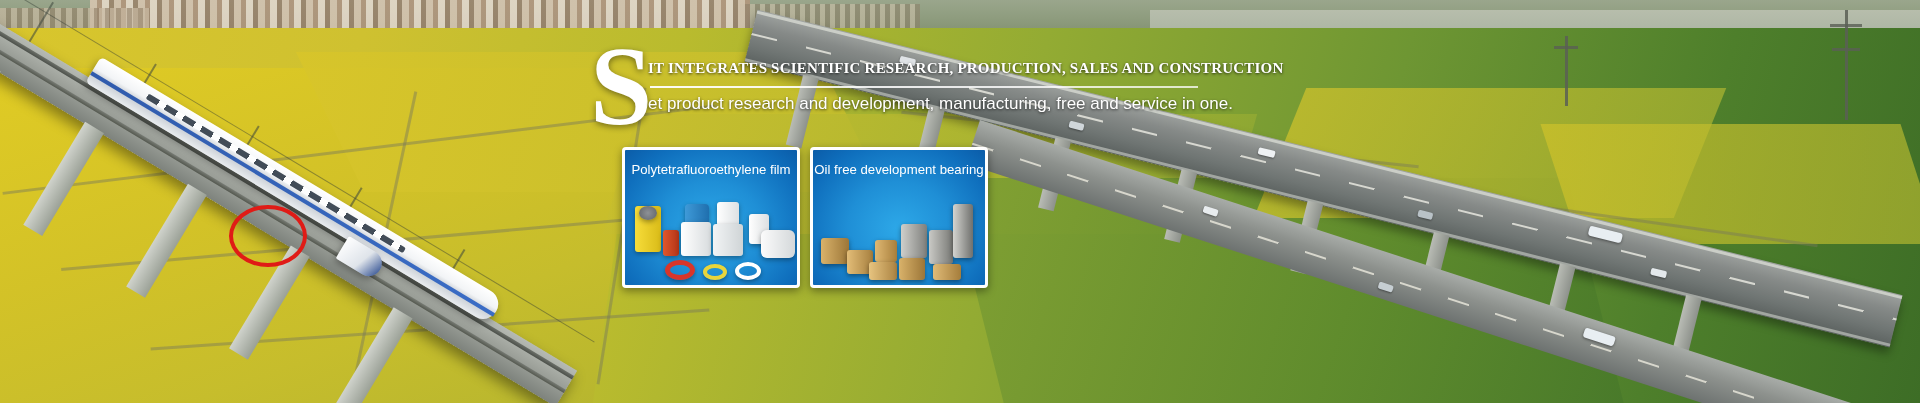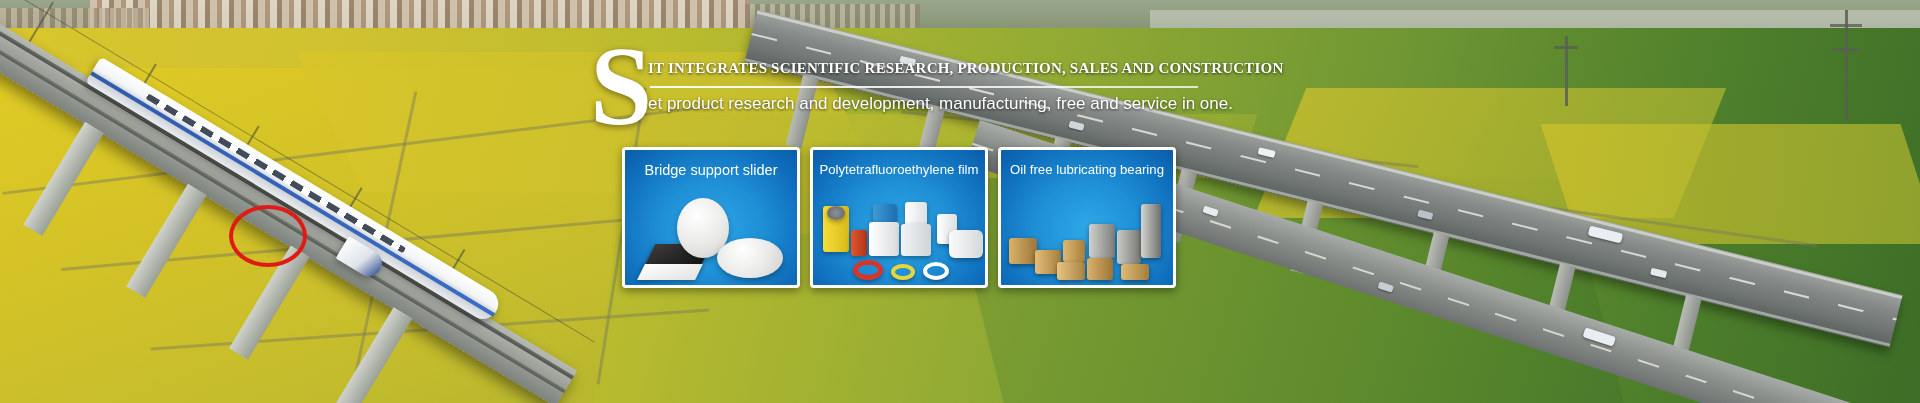--- a/index.html
+++ b/index.html
@@ -368,50 +368,41 @@
 
   <div class="headline-wrap">
     <div class="big-s">S</div>
     <div class="headline">IT INTEGRATES SCIENTIFIC RESEARCH, PRODUCTION, SALES AND CONSTRUCTION</div>
     <div class="rule"></div>
     <div class="subline">et product research and development, manufacturing, free and service in one.</div>
   </div>
 
   <div class="cards">
 
-    <div class="card c1">
-      <div class="card-title">Bridge support slider</div>
-      <div class="card-art">
-        <div class="plate" style="left:24px;top:54px;width:56px;height:26px;transform:skewX(-26deg);"></div>
-        <div class="sheet" style="left:16px;top:74px;width:58px;height:16px;transform:skewX(-26deg);"></div>
-        <div class="disc" style="left:52px;top:8px;width:52px;height:60px;"></div>
-        <div class="disc" style="left:92px;top:48px;width:66px;height:40px;"></div>
-      </div>
-    </div>
 
     <div class="card c2">
       <div class="card-title">Polytetrafluoroethylene film</div>
       <div class="card-art">
         <div class="roll" style="left:10px;top:16px;width:26px;height:46px;background:linear-gradient(90deg,#f7dd3a,#d9bb18);"></div>
         <div class="roll" style="left:14px;top:16px;width:18px;height:14px;border-radius:50%;background:radial-gradient(circle,#8d9196,#5f6368);"></div>
         <div class="roll" style="left:38px;top:40px;width:16px;height:26px;background:linear-gradient(90deg,#e0572c,#b23417);"></div>
         <div class="roll" style="left:60px;top:14px;width:24px;height:22px;background:linear-gradient(90deg,#3f9ad8,#1f6fae);border-radius:4px;"></div>
         <div class="roll" style="left:56px;top:32px;width:30px;height:34px;background:linear-gradient(90deg,#ffffff,#d8dcde);"></div>
         <div class="roll" style="left:92px;top:12px;width:22px;height:24px;background:linear-gradient(90deg,#ffffff,#dde1e3);"></div>
         <div class="roll" style="left:88px;top:34px;width:30px;height:32px;background:linear-gradient(90deg,#f2f4f5,#cfd4d6);"></div>
         <div class="roll" style="left:124px;top:24px;width:20px;height:30px;background:linear-gradient(90deg,#ffffff,#dcdfe1);"></div>
         <div class="roll" style="left:136px;top:40px;width:34px;height:28px;background:linear-gradient(90deg,#fbfbfb,#d4d8da);border-radius:6px;"></div>
         <div class="ring" style="left:40px;top:70px;width:30px;height:20px;border:5px solid #d8352a;"></div>
         <div class="ring" style="left:78px;top:74px;width:24px;height:16px;border:4px solid #e8d53c;"></div>
         <div class="ring" style="left:110px;top:72px;width:26px;height:18px;border:4px solid #ffffff;"></div>
       </div>
     </div>
 
     <div class="card c3">
-      <div class="card-title">Oil free lubricating bearing</div>
+      <div class="card-title">Oil free development bearing</div>
       <div class="card-art">
         <div class="bush" style="left:8px;top:48px;width:28px;height:26px;background:linear-gradient(90deg,#d9b26a,#9c7638);"></div>
         <div class="bush" style="left:34px;top:60px;width:26px;height:24px;background:linear-gradient(90deg,#e3bd78,#a67f3e);"></div>
         <div class="bush" style="left:62px;top:50px;width:22px;height:22px;background:linear-gradient(90deg,#dfb873,#a87f3c);"></div>
         <div class="bush" style="left:56px;top:72px;width:28px;height:18px;background:linear-gradient(90deg,#e7c480,#ab8342);"></div>
         <div class="bush" style="left:88px;top:34px;width:26px;height:34px;background:linear-gradient(90deg,#cfcfcb,#7e7f7c);"></div>
         <div class="bush" style="left:86px;top:68px;width:26px;height:22px;background:linear-gradient(90deg,#d9b26a,#9c7638);"></div>
         <div class="bush" style="left:116px;top:40px;width:24px;height:34px;background:linear-gradient(90deg,#c9c9c5,#777874);"></div>
         <div class="bush" style="left:140px;top:14px;width:20px;height:54px;background:linear-gradient(90deg,#d4d4d0,#6f706d);"></div>
         <div class="bush" style="left:120px;top:74px;width:28px;height:16px;background:linear-gradient(90deg,#e0bb78,#a57d3b);"></div>

